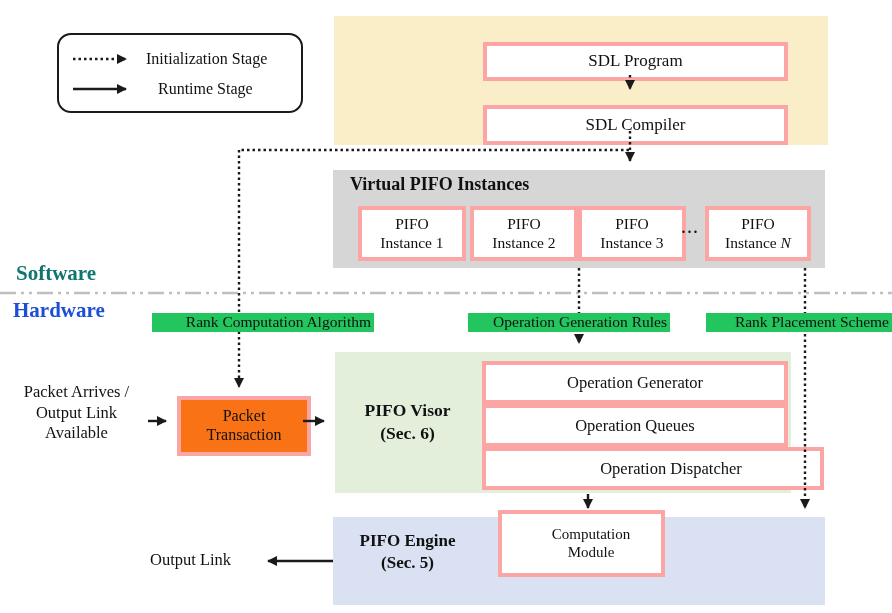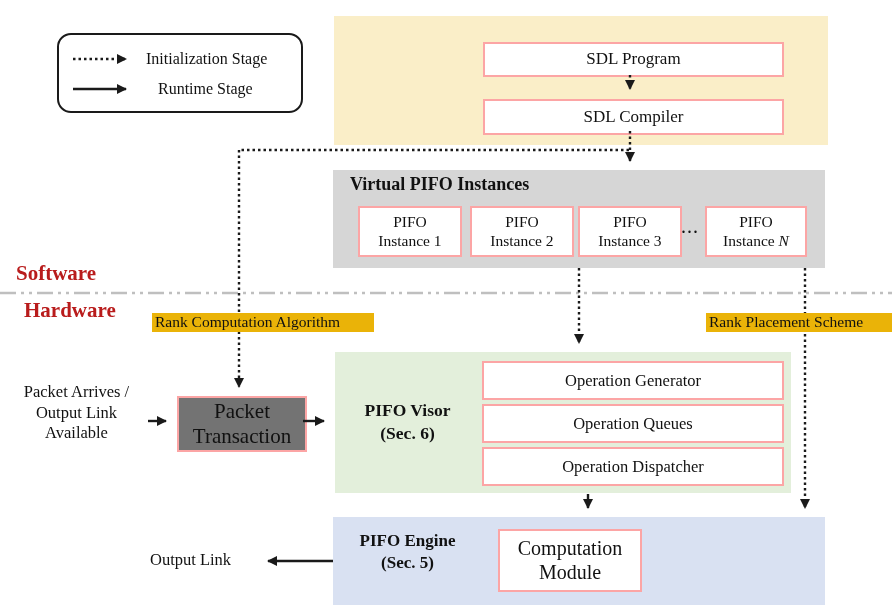--- a/index.html
+++ b/index.html
@@ -11,35 +11,35 @@
   .pre{white-space:pre-line;}
   .center{text-align:center;}
   
   .region{position:absolute;z-index:1;}
   .region-sdl{left:334px;top:16px;width:494px;height:129px;background:#FAEEC8;}
   .region-vpifo{left:333px;top:170px;width:492px;height:98px;background:#D6D6D6;}
   .region-visor{left:335px;top:352px;width:456px;height:141px;background:#E3EFDB;}
   .region-engine{left:333px;top:517px;width:492px;height:88px;background:#D9E1F2;}
   
   .wbox{
-    position:absolute;z-index:2;background:#ffffff;border:2px solid #fca5a5;
+    position:absolute;z-index:2;background:#ffffff;border:4px solid #fca5a5;
     display:flex;align-items:center;justify-content:center;
     font-size:17px;line-height:1.18;text-align:center;
   }
   .region-title{position:absolute;z-index:2;font-weight:bold;line-height:1.32;}
   
   .legend{
     position:absolute;z-index:2;left:57px;top:33px;width:242px;height:76px;
     border:2px solid #1a1a1a;border-radius:14px;background:#ffffff;
   }
   .legend-label{position:absolute;z-index:2;font-size:16px;}
   
   .line-label{
-    position:absolute;z-index:6;font-size:15.5px;background:#eab308;
-    padding:0 3px;text-align:left;line-height:1.2;
+    position:absolute;z-index:6;font-size:15.5px;background:#22c55e;
+    padding:0 3px;text-align:right;line-height:1.2;
   }
   .side-label{position:absolute;z-index:2;font-weight:bold;font-size:21px;}
   .plain-label{position:absolute;z-index:2;font-size:16.5px;line-height:1.25;}
   #arrow-layer{position:absolute;left:0;top:0;z-index:5;pointer-events:none;}
   .ellipsis{position:absolute;z-index:2;font-size:20px;letter-spacing:1px;}
   .instance-box{font-size:15.5px;}
 </style>
 </head>
 <body>
 
@@ -48,42 +48,42 @@
   <div class="region region-sdl"></div>
   <div class="region region-vpifo"></div>
   <div class="region region-visor"></div>
   <div class="region region-engine"></div>
 
   <div class="legend"></div>
   <div class="legend-label abs" style="left:146px;top:50px;">Initialization Stage</div>
   <div class="legend-label abs" style="left:158px;top:80px;">Runtime Stage</div>
 
   <div class="wbox" style="left:483px;top:42px;width:297px;height:31px;">SDL Program</div>
-  <div class="wbox" style="left:483px;top:99px;width:297px;height:32px;">SDL Compiler</div>
+  <div class="wbox" style="left:483px;top:105px;width:297px;height:32px;">SDL Compiler</div>
 
   <div class="region-title" style="left:350px;top:173px;font-size:18px;">Virtual PIFO Instances</div>
   <div class="wbox instance-box pre" style="left:358px;top:206px;width:100px;height:47px;">PIFO
 Instance 1</div>
   <div class="wbox instance-box pre" style="left:470px;top:206px;width:100px;height:47px;">PIFO
 Instance 2</div>
   <div class="wbox instance-box pre" style="left:578px;top:206px;width:100px;height:47px;">PIFO
 Instance 3</div>
   <div class="ellipsis" style="left:681px;top:215px;">...</div>
   <div class="wbox instance-box" style="left:705px;top:206px;width:98px;height:47px;">
     <div>
       <div>PIFO</div>
       <div>
         <span>Instance</span>
         <i>N</i>
       </div>
     </div>
   </div>
 
-  <div class="side-label" style="left:16px;top:261px;color:#b91c1c;">Software</div>
-  <div class="side-label" style="left:24px;top:298px;color:#b91c1c;">Hardware</div>
+  <div class="side-label" style="left:16px;top:261px;color:#0f766e;">Software</div>
+  <div class="side-label" style="left:13px;top:298px;color:#1d4ed8;">Hardware</div>
 
   <svg id="arrow-layer" width="892" height="613" viewBox="0 0 892 613">
     <defs>
       <marker id="ah" markerUnits="userSpaceOnUse" markerWidth="11" markerHeight="10" refX="9" refY="5" orient="auto">
         <path d="M0,0 L10,5 L0,10 z" fill="#1a1a1a"></path>
       </marker>
     </defs>
 
     <path d="M0,293 H892" stroke="#BFBFBF" stroke-width="2.5" fill="none" stroke-dasharray="16 5 3 5 3 5"></path>
 
@@ -104,33 +104,34 @@
     <path d="M148,421 H166" stroke="#1a1a1a" stroke-width="2.4" fill="none" marker-end="url(#ah)"></path>
 
     <path d="M303,421 H324" stroke="#1a1a1a" stroke-width="2.4" fill="none" marker-end="url(#ah)"></path>
 
     <path d="M588,494 V508" stroke="#1a1a1a" stroke-width="2.4" fill="none" marker-end="url(#ah)"></path>
 
     <path d="M333,561 H268" stroke="#1a1a1a" stroke-width="2.4" fill="none" marker-end="url(#ah)"></path>
   </svg>
 
   <div class="line-label" style="left:152px;top:313px;width:216px;">Rank Computation Algorithm</div>
+  <div class="line-label" style="left:468px;top:313px;width:196px;">Operation Generation Rules</div>
   <div class="line-label" style="left:706px;top:313px;width:180px;">Rank Placement Scheme</div>
 
   <div class="plain-label pre center" style="left:4px;top:382px;width:145px;">Packet Arrives /
 Output Link
 Available</div>
-  <div class="wbox pre" style="left:177px;top:396px;width:126px;height:52px;background:#737373;font-size:21px;">Packet
+  <div class="wbox pre" style="left:177px;top:396px;width:126px;height:52px;background:#f97316;font-size:16px;">Packet
 Transaction</div>
   <div class="plain-label" style="left:150px;top:550px;">Output Link</div>
 
   <div class="region-title pre center" style="left:340px;top:399px;width:135px;font-size:17.5px;">PIFO Visor
 (Sec. 6)</div>
   <div class="wbox" style="left:482px;top:361px;width:298px;height:35px;font-size:16.5px;">Operation Generator</div>
   <div class="wbox" style="left:482px;top:404px;width:298px;height:35px;font-size:16.5px;text-align:center;">Operation Queues</div>
-  <div class="wbox" style="left:482px;top:447px;width:298px;height:35px;font-size:16.5px;">Operation Dispatcher</div>
+  <div class="wbox" style="left:482px;top:447px;width:298px;height:35px;font-size:16.5px;padding-left:36px;">Operation Dispatcher</div>
 
   <div class="region-title pre center" style="left:340px;top:530px;width:135px;font-size:17px;">PIFO Engine
 (Sec. 5)</div>
-  <div class="wbox pre" style="left:498px;top:529px;width:140px;height:59px;font-size:20px;">Computation
+  <div class="wbox pre" style="left:498px;top:510px;width:140px;height:59px;font-size:15px;padding-left:19px;">Computation
 Module</div>
 
 </div>
 
 </body></html>

